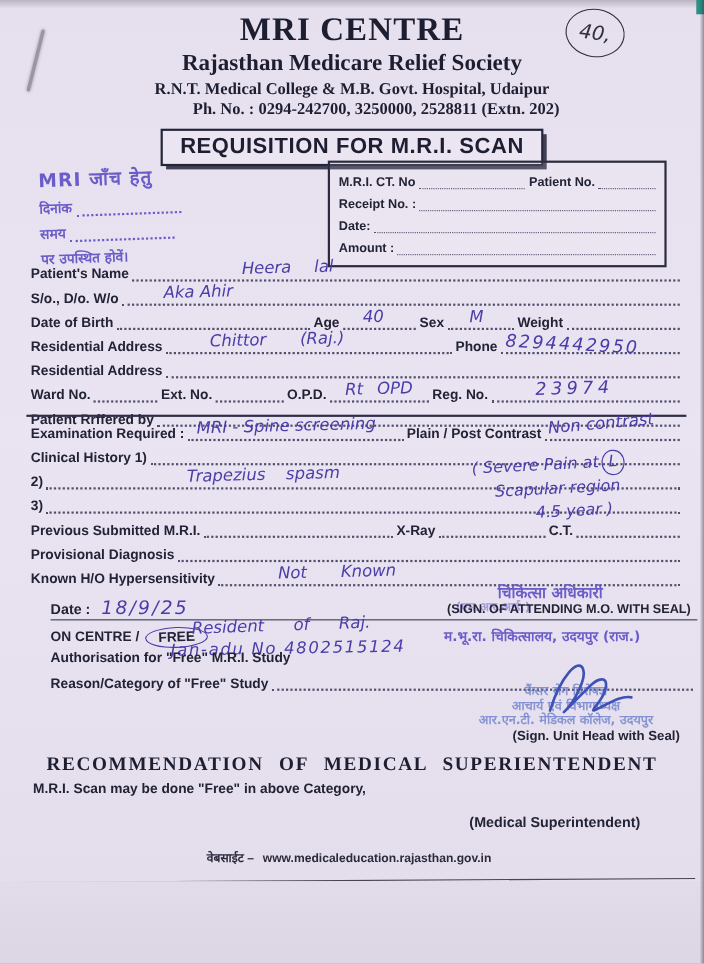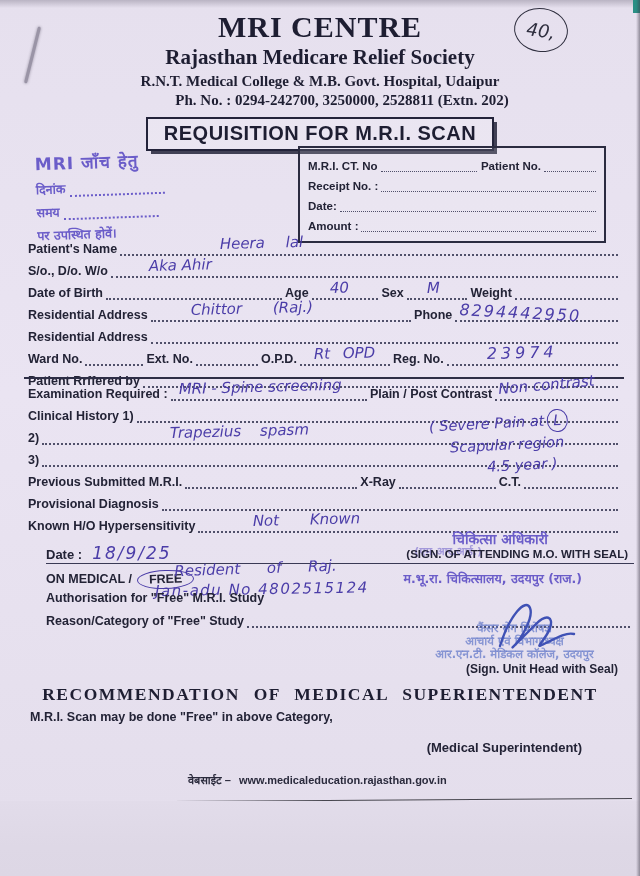--- a/index.html
+++ b/index.html
@@ -250,21 +250,21 @@
   <div class="abs blbl" style="left:46px;top:543px;font-size:13px;">
     <span>Date :</span><span class="dateval">18/9/25</span>
   </div>
   <div class="abs stampMO" style="right:92px;top:529px;font-size:14px;">चिकित्सा अधिकारी</div>
   <div class="abs stampMO" style="right:158px;top:543px;font-size:11px;opacity:.55;">(एम.आर.आई.)</div>
   <div class="abs blbl" style="right:12px;top:548px;font-size:11.5px;">(SIGN. OF ATTENDING M.O. WITH SEAL)</div>
   <div class="abs payline"></div>
   <div class="abs stampMO" style="right:58px;top:570px;font-size:12.5px;">म.भू.रा. चिकित्सालय, उदयपुर (राज.)</div>
 
   <div class="abs blbl" style="left:46px;top:570px;">
-    <span>ON MEDICAL /</span><span class="freecirc">FREE</span>
+    <span>ON CENTRE /</span><span class="freecirc">FREE</span>
   </div>
   <div class="abs hw" style="left:185px;top:562px;transform:rotate(-2deg);word-spacing:22px;">Resident of Raj.</div>
   <div class="abs hw" style="left:160px;top:582px;transform:rotate(-1deg);letter-spacing:1.5px;">Jan-adu No 4802515124</div>
 
   <div class="abs blbl" style="left:46px;top:591px;">Authorisation for "Free" M.R.I. Study</div>
 
   <div class="abs rowflex" style="left:46px;right:10px;top:610px;">
     <span class="lbl blbl">Reason/Category of "Free" Study</span>
     <span class="dots"></span>
   </div>

